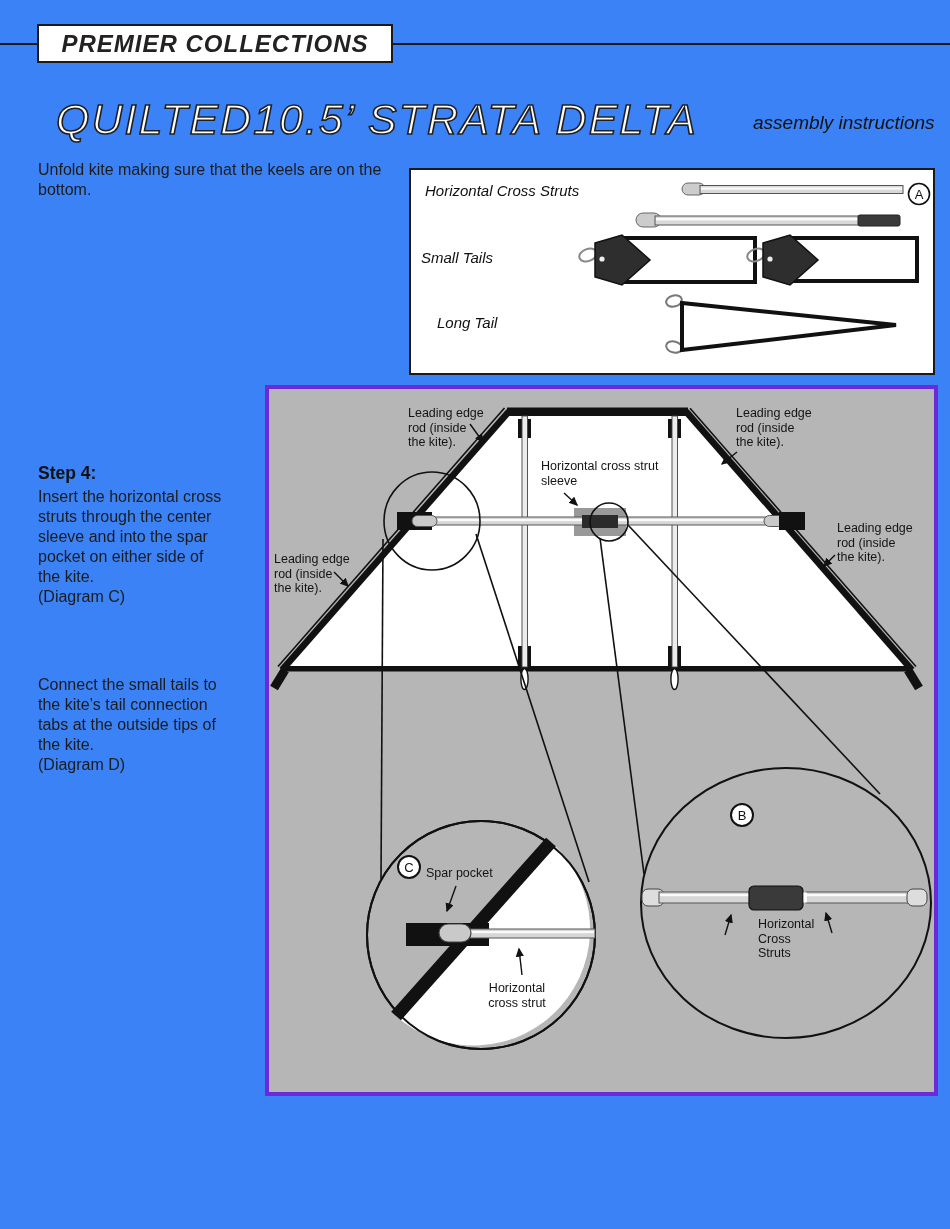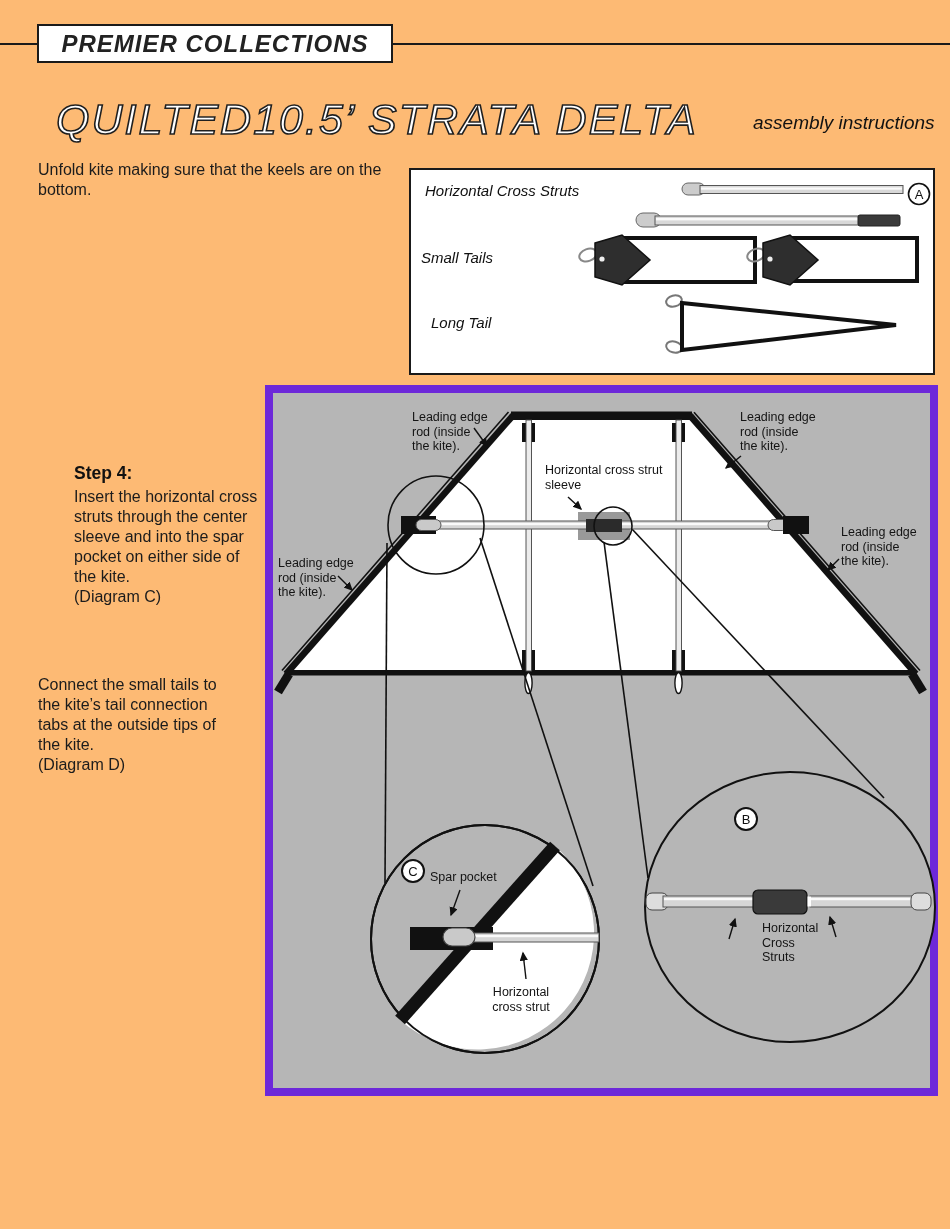--- a/index.html
+++ b/index.html
@@ -1,41 +1,41 @@
 <!DOCTYPE html>
 <html><head>
 <meta charset="utf-8">
 <style>
   html,body{margin:0;padding:0;background:#fff;}
-  #page{position:relative;width:950px;height:1229px;background:#fdba74;overflow:hidden;
+  #page{position:relative;width:950px;height:1229px;background:#3b82f6;overflow:hidden;
         font-family:"Liberation Sans",sans-serif;color:#1a1a1a;}
   .abs{position:absolute;}
   
   #header-rule{top:43px;left:0;width:950px;height:2px;background:#1a1a1a;}
   #brand-box{top:24px;left:37px;width:356px;height:39px;background:#fff;border:2px solid #1a1a1a;
              box-sizing:border-box;display:flex;align-items:center;justify-content:center;}
   #brand-box span{font-style:italic;font-weight:bold;font-size:24px;letter-spacing:1px;color:#222;}
   
   #title-svg{top:94px;left:50px;overflow:visible;}
   #subtitle{top:112px;left:753px;font-style:italic;font-size:19px;color:#111;}
   
   .step{left:38px;}
   .step h3{margin:0 0 3px 0;font-size:17.5px;font-weight:bold;color:#111;}
   .step p{margin:0;font-size:16px;line-height:20px;white-space:pre-line;color:#1c1c1c;}
   #step-1{top:160px;width:380px;} #step-2{top:254px;width:380px;}
-  #step-3{top:358px;width:240px;} #step-4{top:463px;width:240px;margin-left:36px;}
+  #step-3{top:358px;width:240px;} #step-4{top:463px;width:240px;}
   #step-5{top:675px;width:240px;}
   
   #diagram-a{top:168px;left:409px;width:526px;height:207px;background:#fff;
              border:2px solid #1a1a1a;box-sizing:border-box;}
   .dia-a-label{position:absolute;font-style:italic;font-size:15px;color:#111;white-space:nowrap;}
-  #label-hcs{left:14px;top:12px;} #label-smalltails{left:10px;top:79px;} #label-longtail{left:20px;top:144px;}
+  #label-hcs{left:14px;top:12px;} #label-smalltails{left:10px;top:79px;} #label-longtail{left:26px;top:144px;}
   
   #main-diagram{top:385px;left:265px;width:673px;height:711px;background:#b6b6b6;
-                border:8px solid #6d28d9;box-sizing:border-box;}
+                border:4px solid #6d28d9;box-sizing:border-box;}
   .dg-label{position:absolute;font-size:12.5px;line-height:14.5px;color:#141414;white-space:pre-line;}
   .badge{position:absolute;width:24px;height:24px;border:2px solid #111;border-radius:50%;
          background:#fff;box-sizing:border-box;display:flex;align-items:center;justify-content:center;
          font-size:13px;color:#111;}
   svg{display:block;}
 </style>
 </head>
 <body>
 
 <div id="page">

